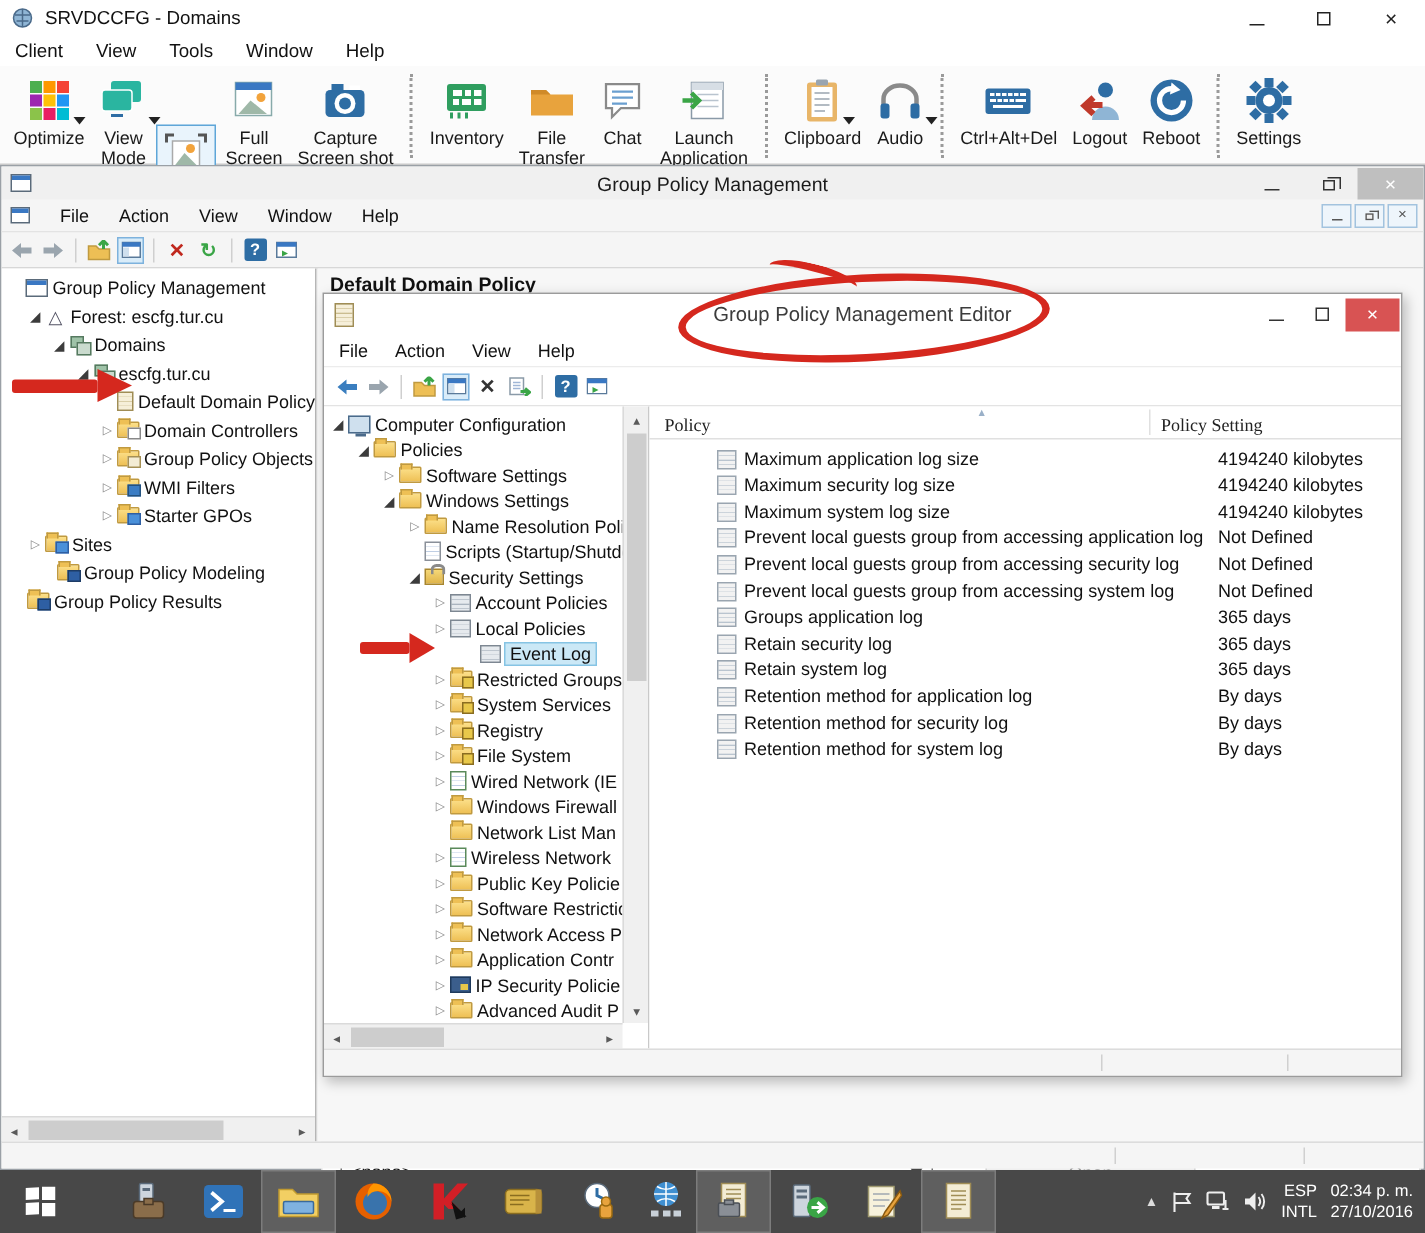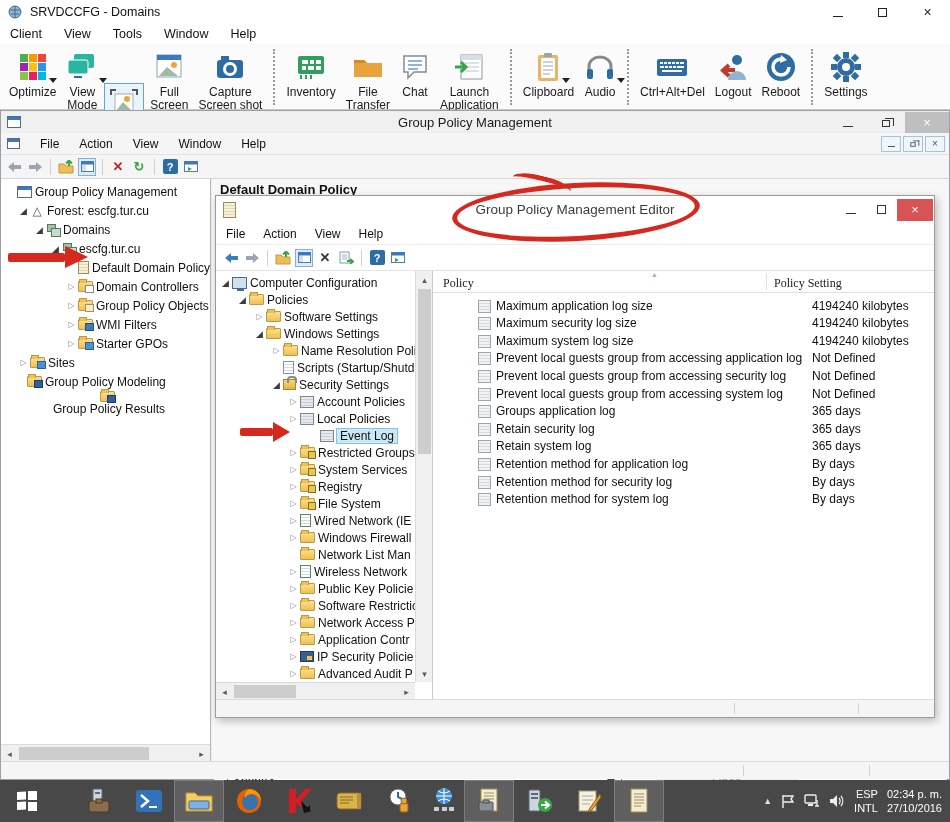--- a/index.html
+++ b/index.html
@@ -500,26 +500,26 @@
         <div class="trow" style="padding-left:64px;">
             <span class="exp">▷</span>
             <span class="tico ico-fol badge b-blue"></span>
             <span class="tlabel">Starter GPOs</span>
           </div>
         <div class="trow" style="padding-left:16px;">
             <span class="exp">▷</span>
             <span class="tico ico-fol badge b-blue"></span>
             <span class="tlabel">Sites</span>
           </div>
-        <div class="trow" style="padding-left:13px;align-items:center;">
+        <div class="trow" style="padding-left:24px;align-items:center;">
             <span class="exp"></span>
             <span class="tico ico-fol badge b-chart"></span>
             <span class="tlabel">Group Policy Modeling</span>
           </div>
-        <div class="trow" style="padding-left:4px;flex-direction:column;">
+        <div class="trow" style="padding-left:4px;">
             <span class="exp"></span>
             <span class="tico ico-fol badge b-chart"></span>
             <span class="tlabel">Group Policy Results</span>
           </div>
       </div>
       <div class="hscroll">
         <span class="sb-btn" style="left:0;">◂</span>
         <span class="sb-btn" style="right:0;">▸</span>
         <span class="thumb" style="left:18px; top:2px; height:13px; width:130px;"></span>
       </div>

